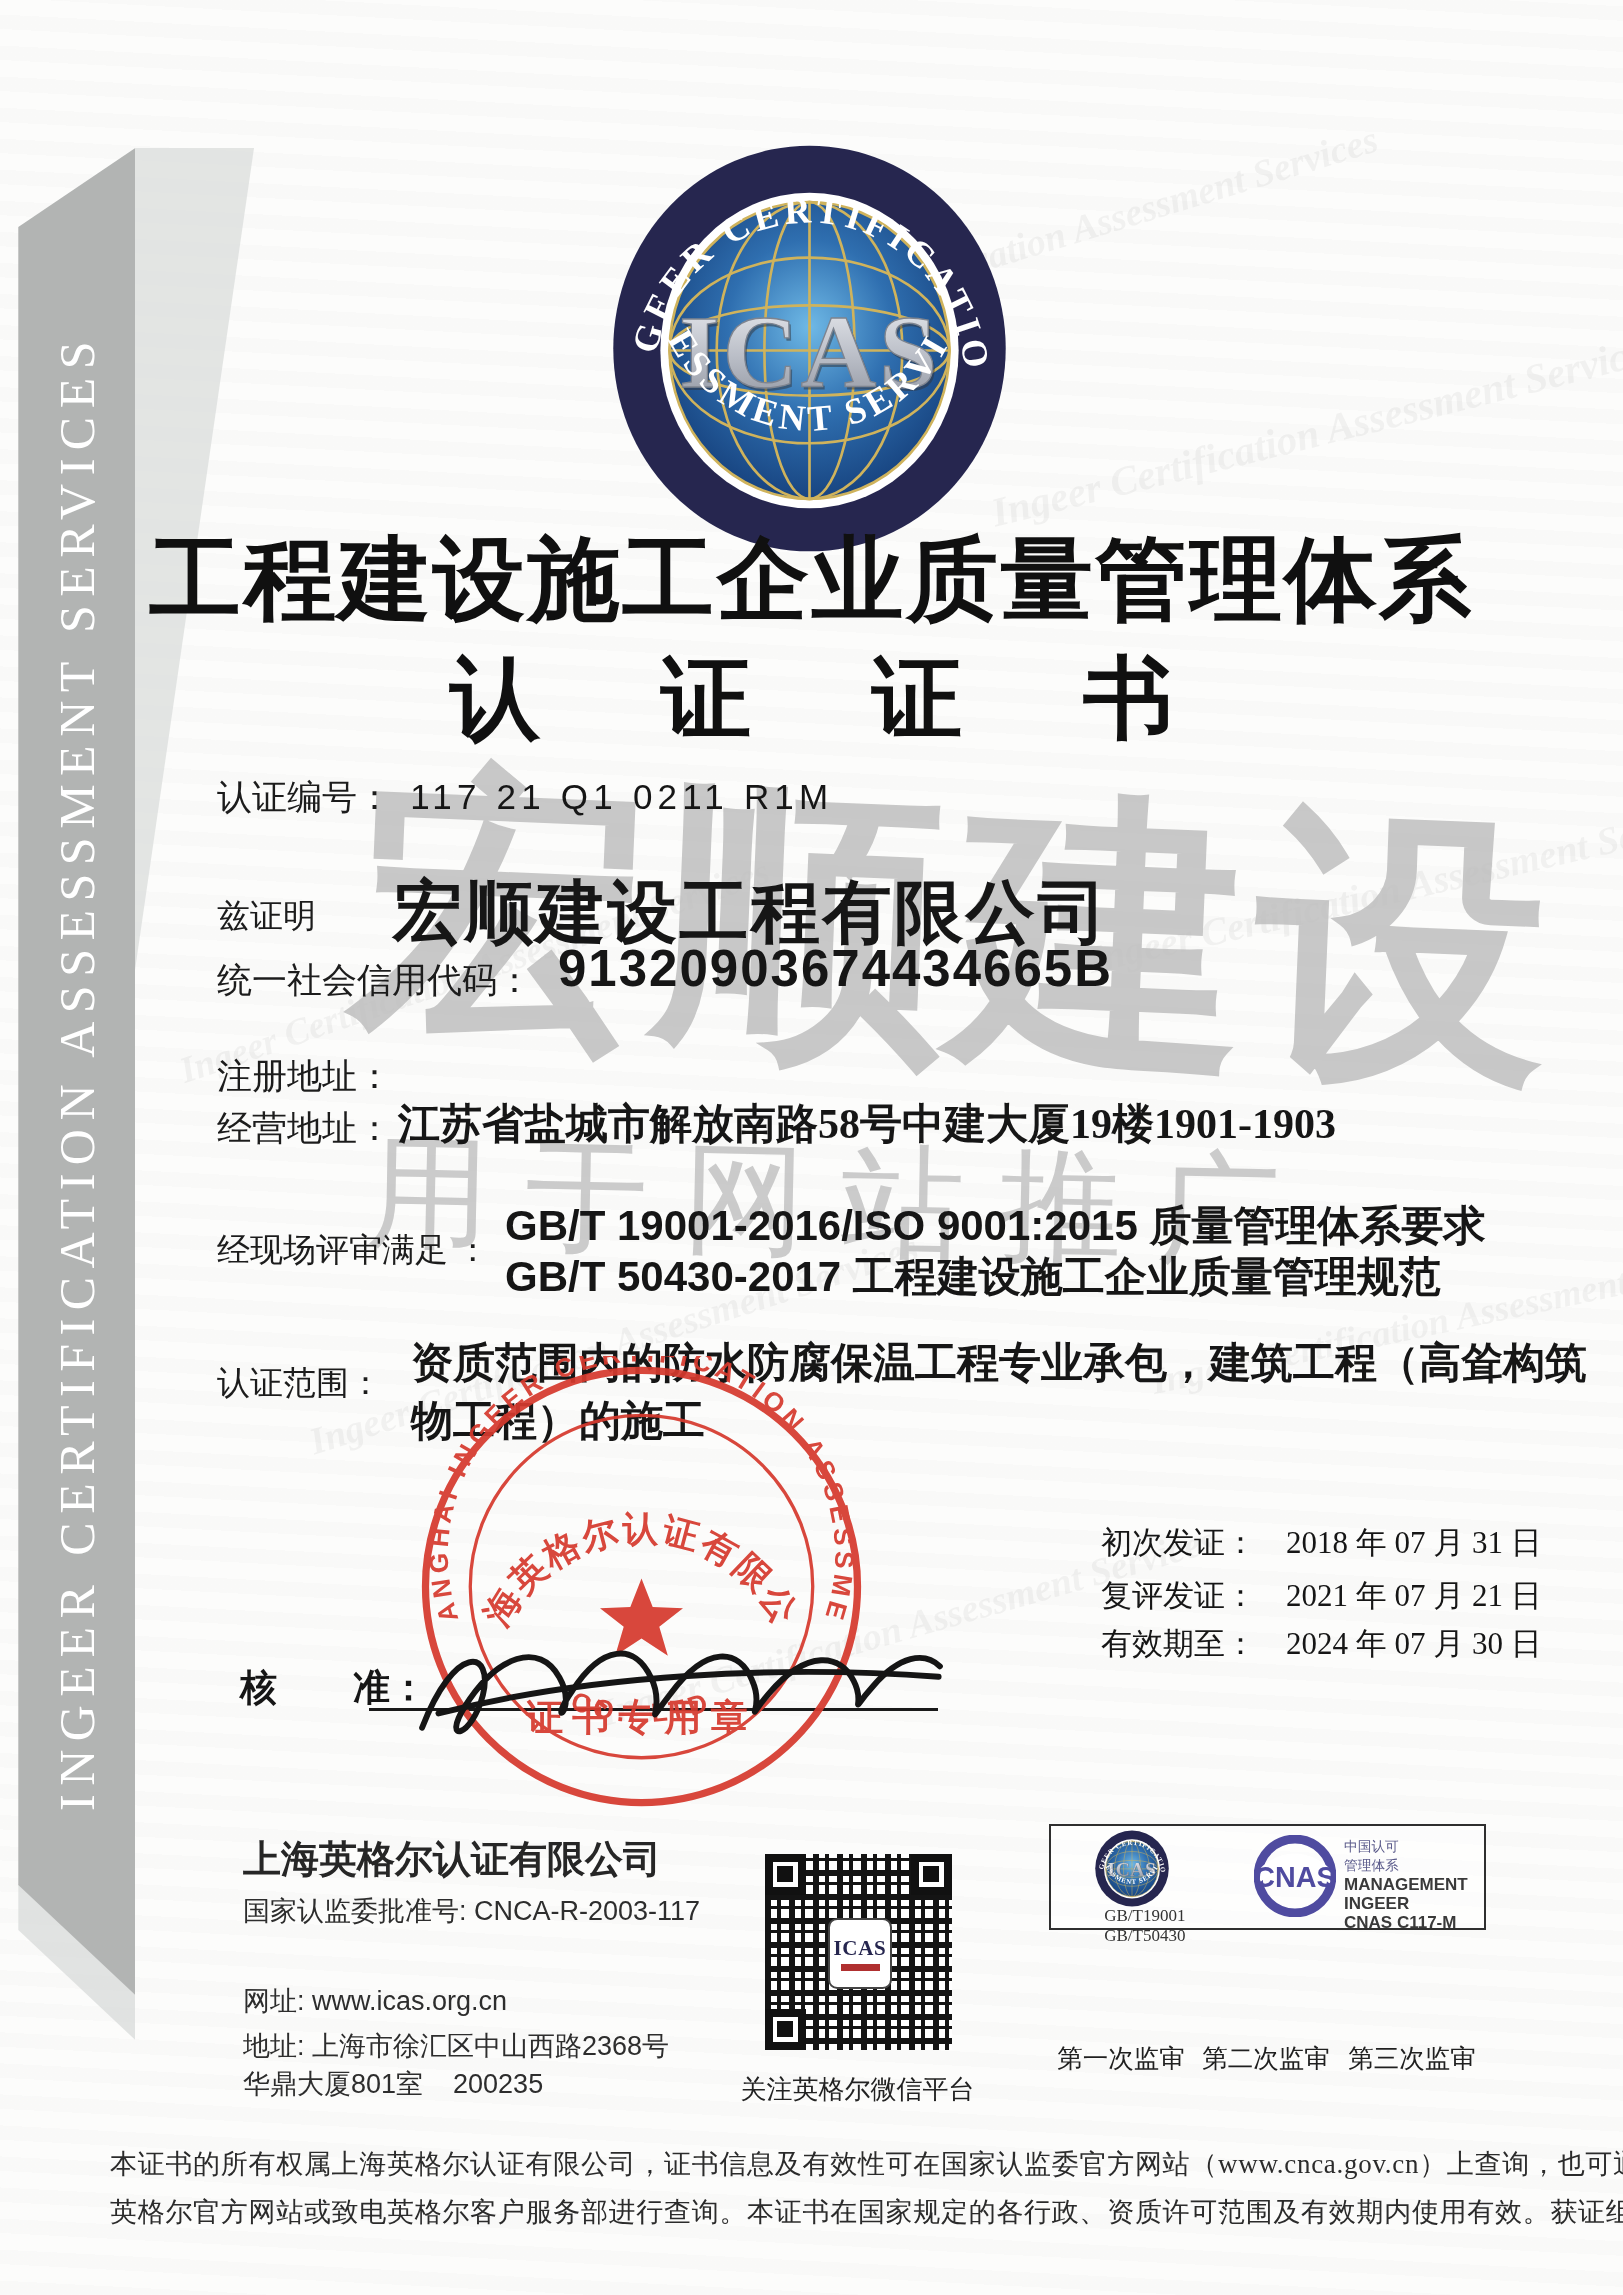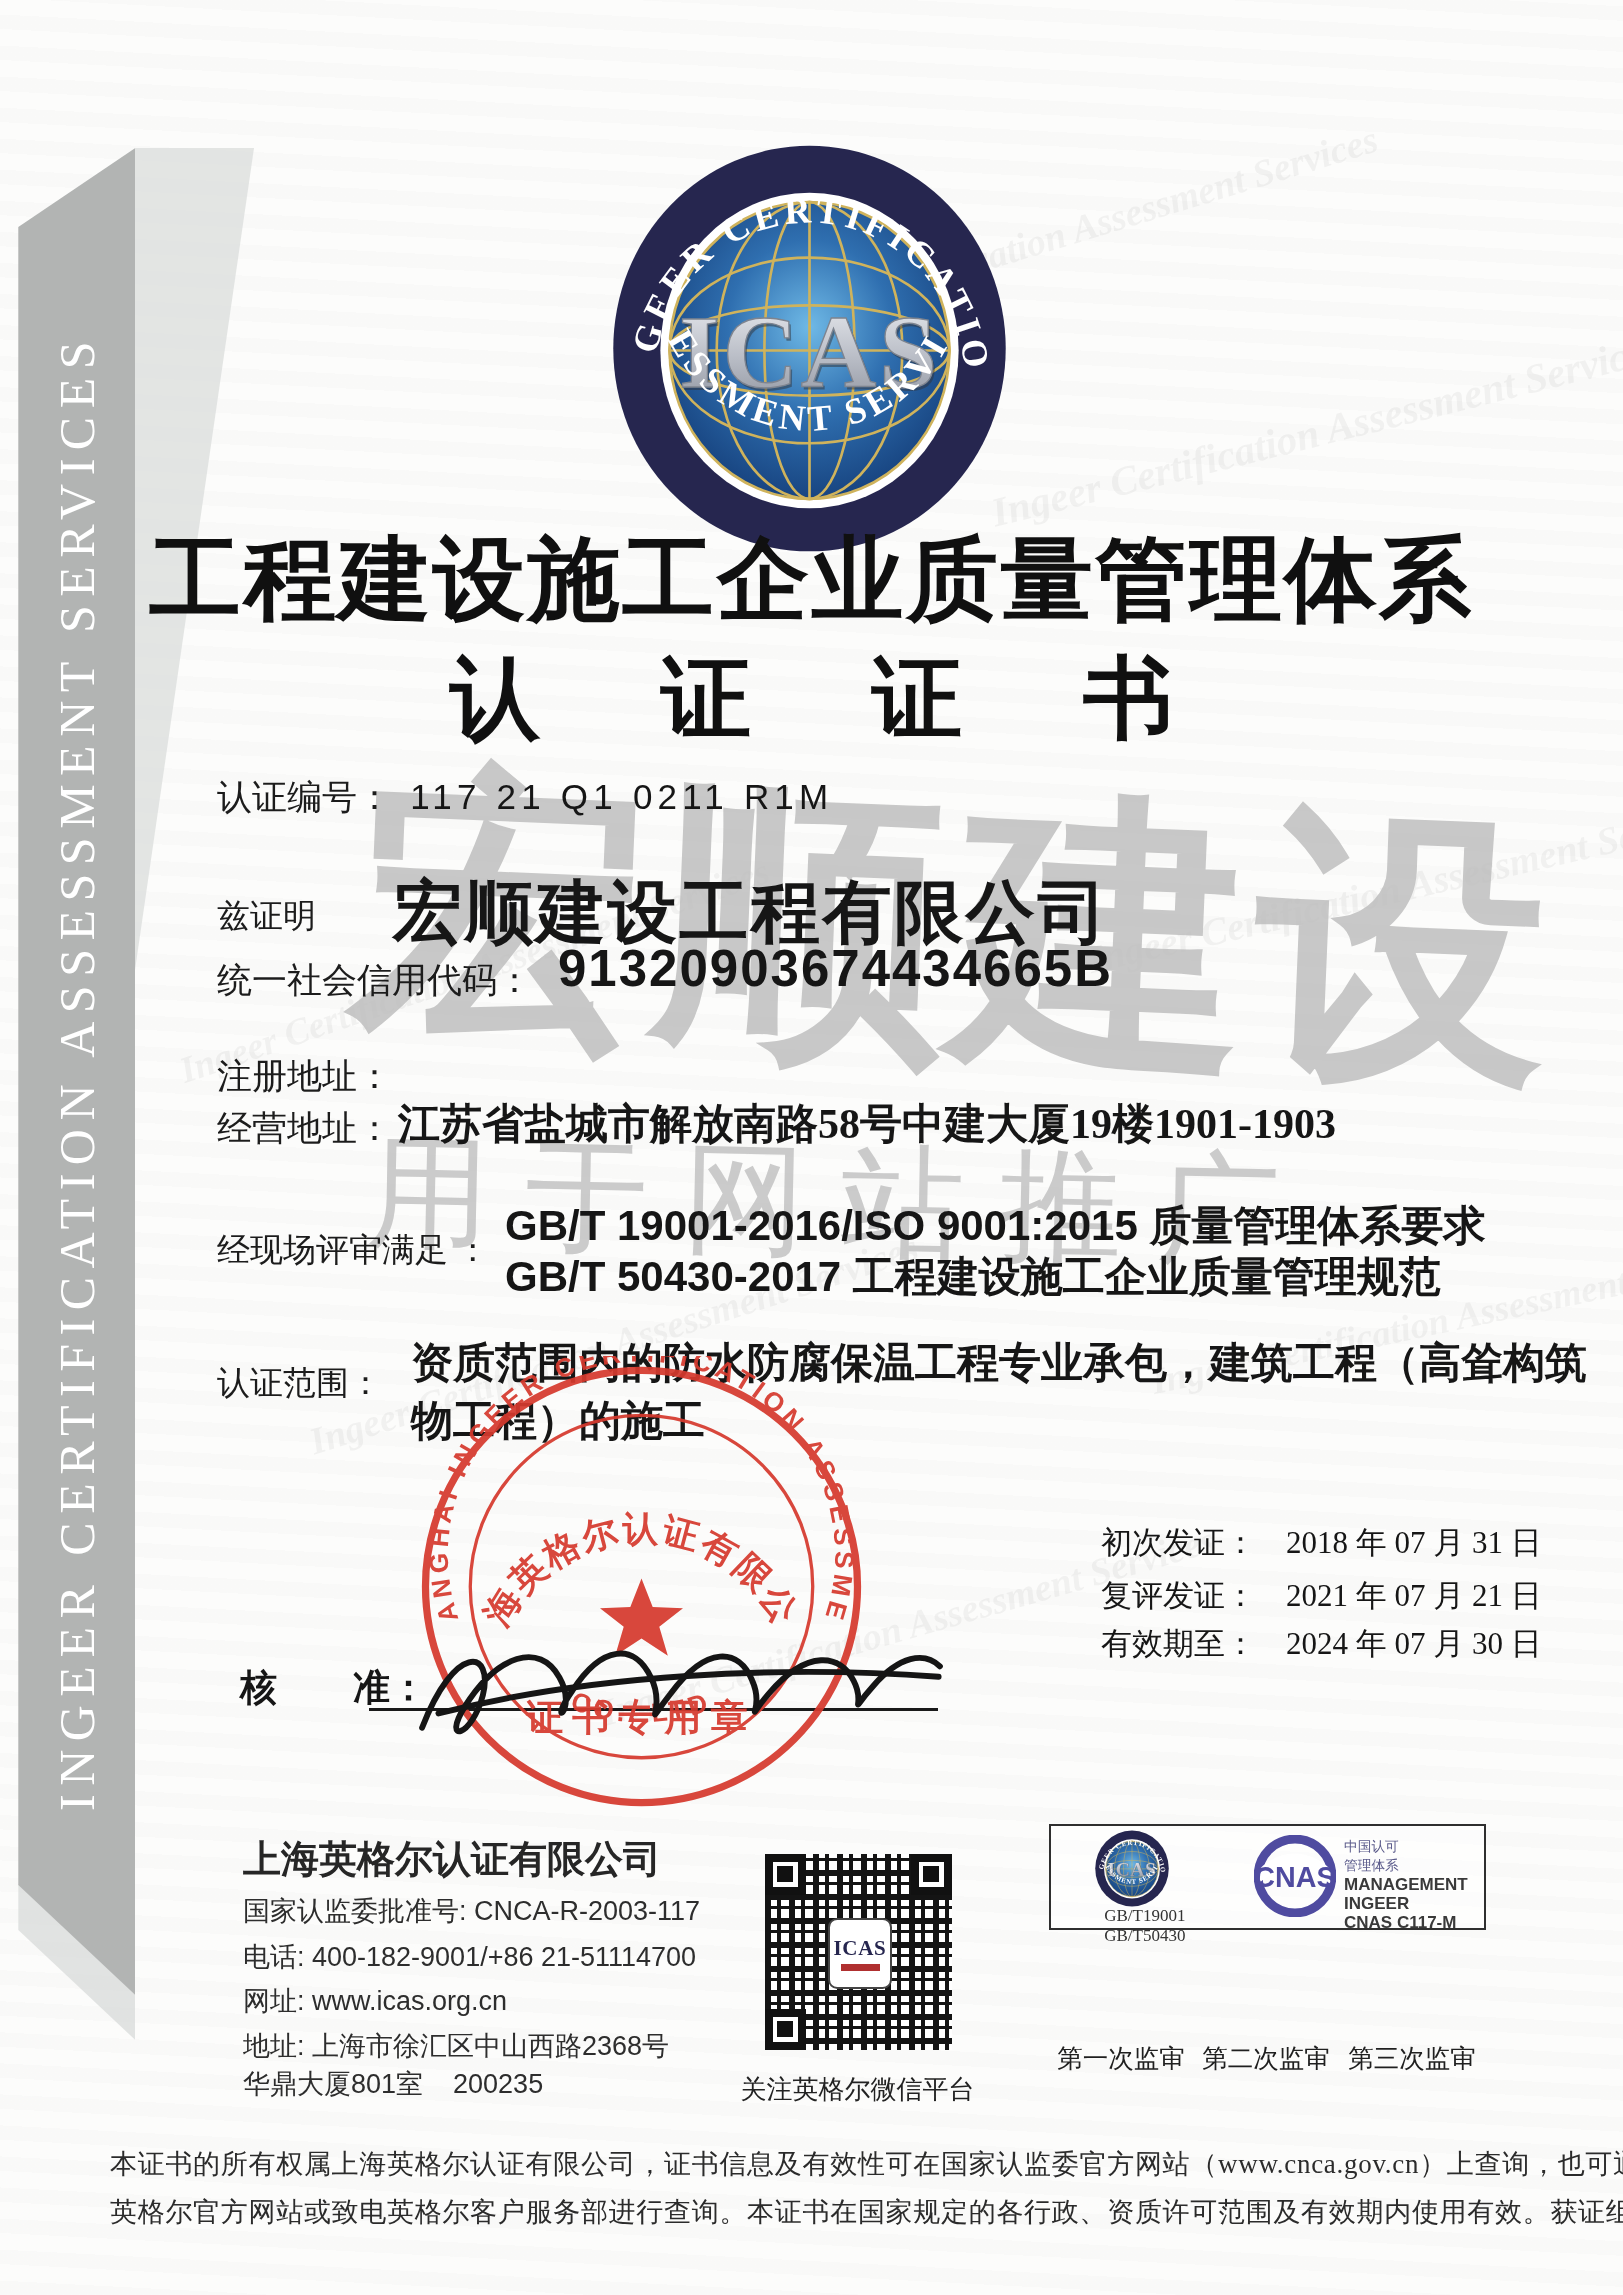--- a/index.html
+++ b/index.html
@@ -231,21 +231,20 @@
 
   <svg class="abs signature" width="576" height="170" viewBox="0 0 880 260">
     <g fill="none" stroke="#151515" stroke-width="9" stroke-linecap="round">
       <path d="M70,200 C120,70 180,80 163,150 C146,215 100,225 135,168 C185,88 250,68 280,123 C310,176 258,203 300,143 C345,73 395,70 420,123 C445,173 403,208 450,148 C505,73 555,78 575,128 C595,173 558,198 600,148 C660,78 710,88 730,128 C750,166 718,183 760,136 C800,90 838,83 862,106"></path>
       <path d="M95,178 C330,118 620,104 860,122"></path>
     </g>
   </svg>
 
   <div class="abs z2 issuer-name">上海英格尔认证有限公司</div>
   <div class="abs z2 issuer-line" style="top:1893px;">国家认监委批准号: CNCA-R-2003-117</div>
-  <div class="abs z2 issuer-line" style="top:1939px;">电话: 400-182-9001/+86 21-51114700</div>
   <div class="abs z2 issuer-line" style="top:1983px;">网址: www.icas.org.cn</div>
   <div class="abs z2 issuer-line" style="top:2028px;">地址: 上海市徐汇区中山西路2368号</div>
   <div class="abs z2 issuer-line" style="top:2066px;">华鼎大厦801室    200235</div>
 
   <div class="abs qr">
     <div class="finder" style="left:0; top:0;"></div>
     <div class="finder" style="right:0; top:0;"></div>
     <div class="finder" style="left:0; bottom:0;"></div>
     <div class="qr-logo">
       <span class="t">ICAS</span>

